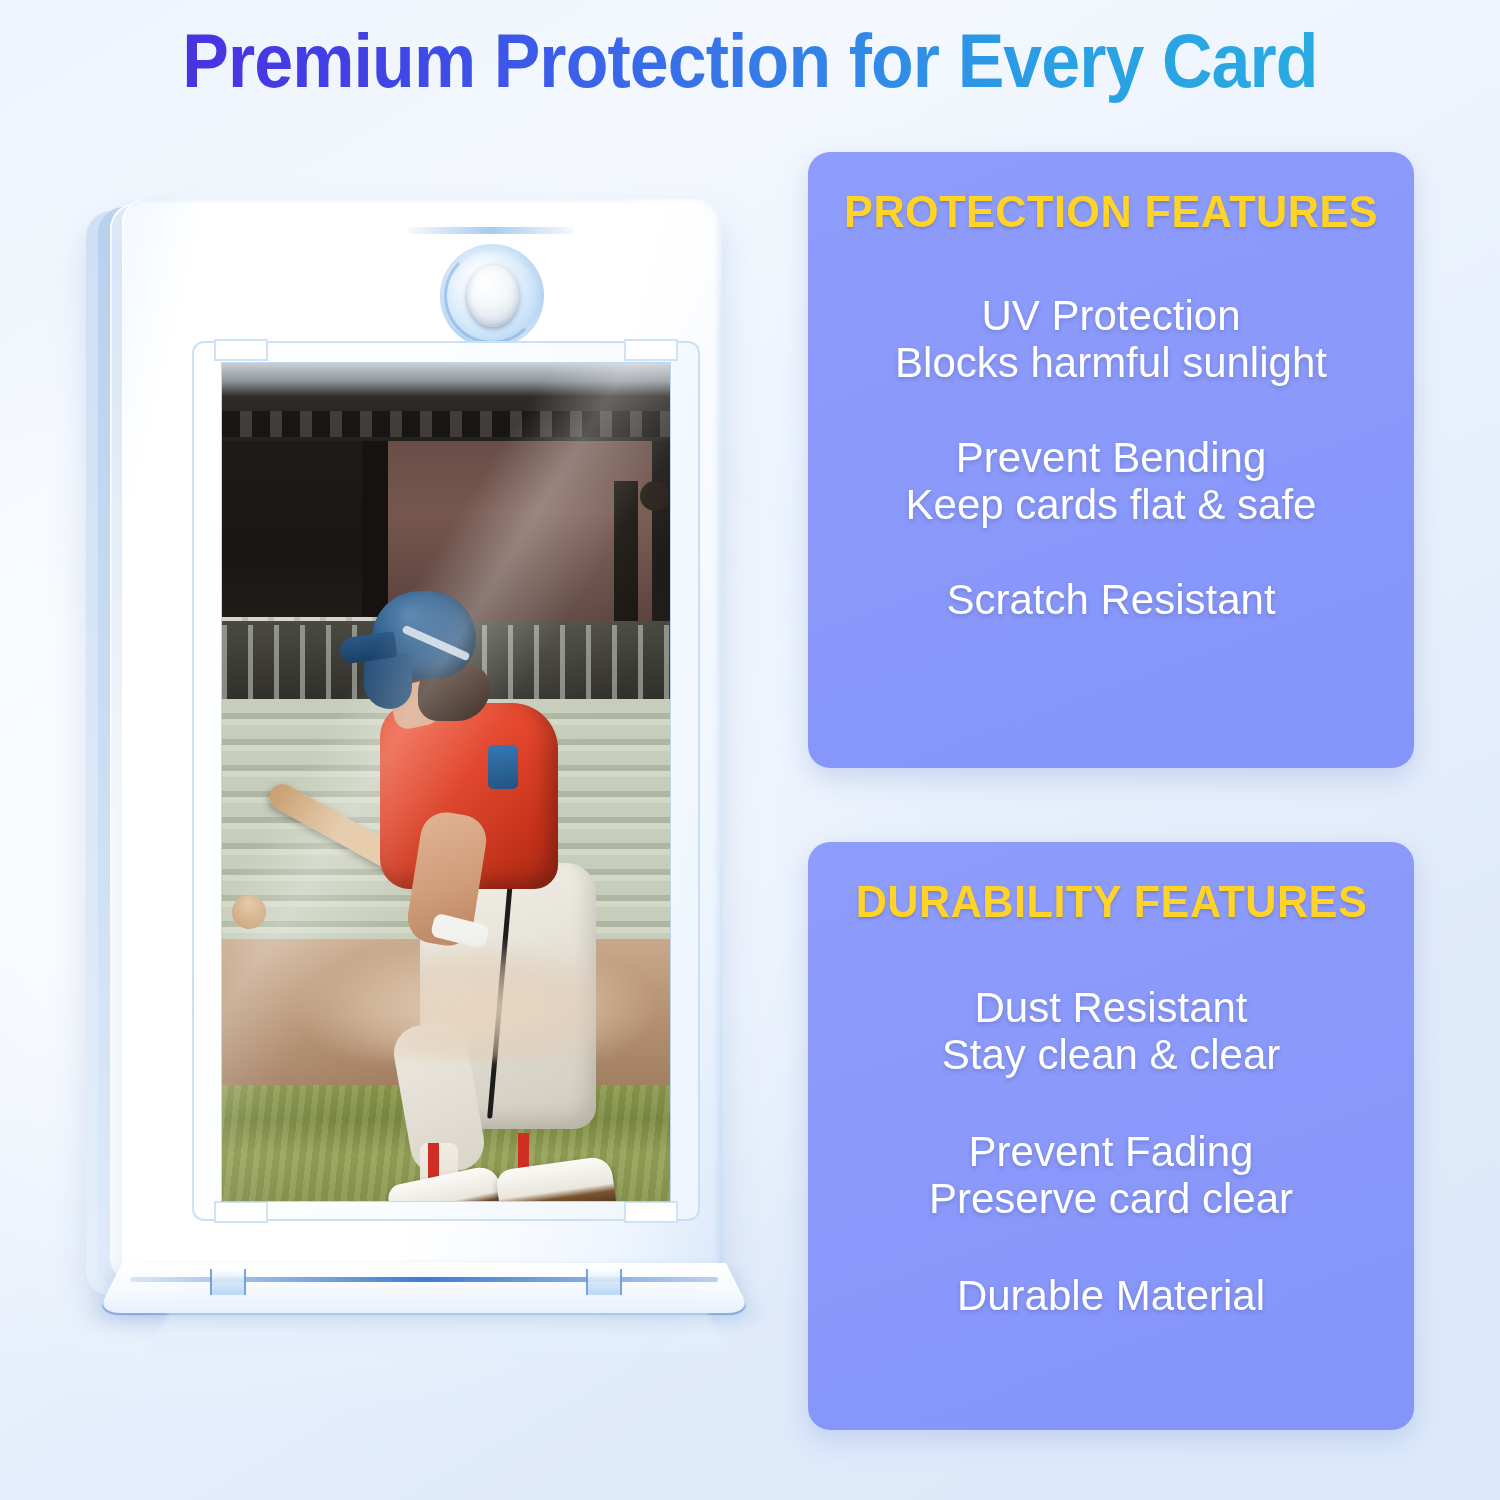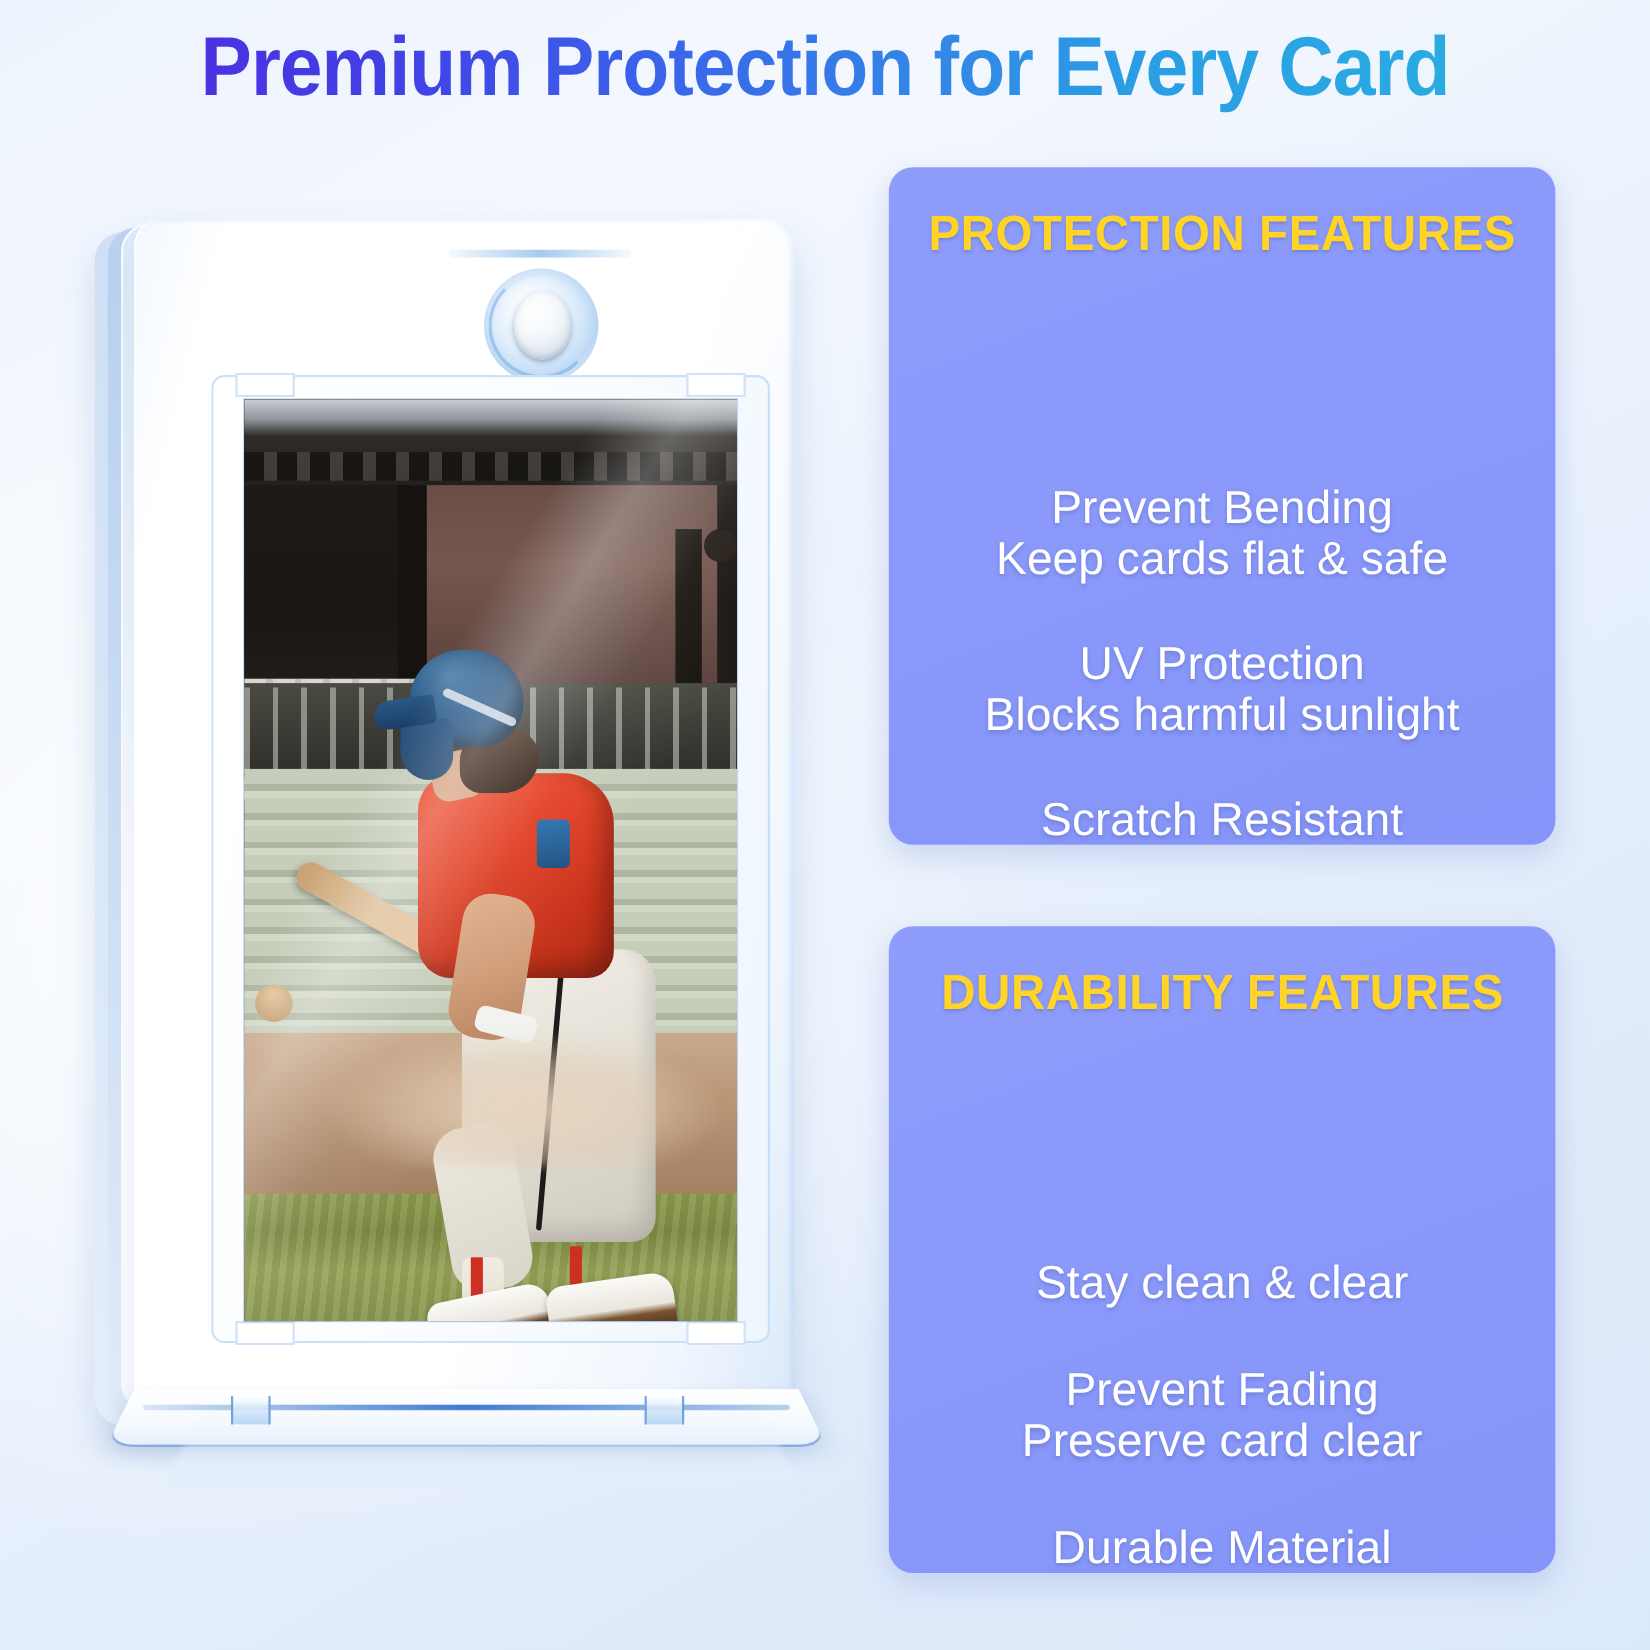--- a/index.html
+++ b/index.html
@@ -239,21 +239,21 @@
     filter:blur(3px);
     border-radius:0 0 18px 18px;
   }
 
   
   .panel{
     position:absolute; left:808px; width:606px;
     border-radius:22px;
     background:linear-gradient(160deg,#8e9cfb 0%,#8a99fa 45%,#8494f8 100%);
     box-shadow:0 10px 26px rgba(120,140,215,0.28);
-    display:flex; flex-direction:column; align-items:center;justify-content:space-between;
+    display:flex; flex-direction:column; align-items:center;
   }
   #panel-protection{ top:152px; height:616px; }
   #panel-durability{ top:828px; height:588px;margin-top:14px; }
   .panel-title{
     color:#ffd426;
     font-size:45px;
     font-weight:bold;
     letter-spacing:0.5px;
     transform:scaleX(0.96);
     text-shadow:0 2px 3px rgba(70,80,150,0.35);
@@ -352,37 +352,38 @@
   <div class="base-line"></div>
   <div class="base-tab a"></div>
   <div class="base-tab b"></div>
   <div class="reflection"></div>
 </div>
 
 <div class="panel" id="panel-protection">
   <div class="panel-title">PROTECTION FEATURES</div>
   <div class="feature-list">
     <div class="feature">
+      <div class="feature-head">UV Protection</div>
+      <div class="feature-sub">Blocks harmful sunlight</div>
+    </div>
+    <div class="feature">
       <div class="feature-head">Prevent Bending</div>
       <div class="feature-sub">Keep cards flat &amp; safe</div>
-    </div>
-    <div class="feature">
-      <div class="feature-head">UV Protection</div>
-      <div class="feature-sub">Blocks harmful sunlight</div>
     </div>
     <div class="feature">
       <div class="feature-head">Scratch Resistant</div>
     </div>
   </div>
 </div>
 
 <div class="panel" id="panel-durability">
   <div class="panel-title">DURABILITY FEATURES</div>
   <div class="feature-list">
     <div class="feature">
+      <div class="feature-head">Dust Resistant</div>
       <div class="feature-sub">Stay clean &amp; clear</div>
     </div>
     <div class="feature">
       <div class="feature-head">Prevent Fading</div>
       <div class="feature-sub">Preserve card clear</div>
     </div>
     <div class="feature">
       <div class="feature-head">Durable Material</div>
     </div>
   </div>

